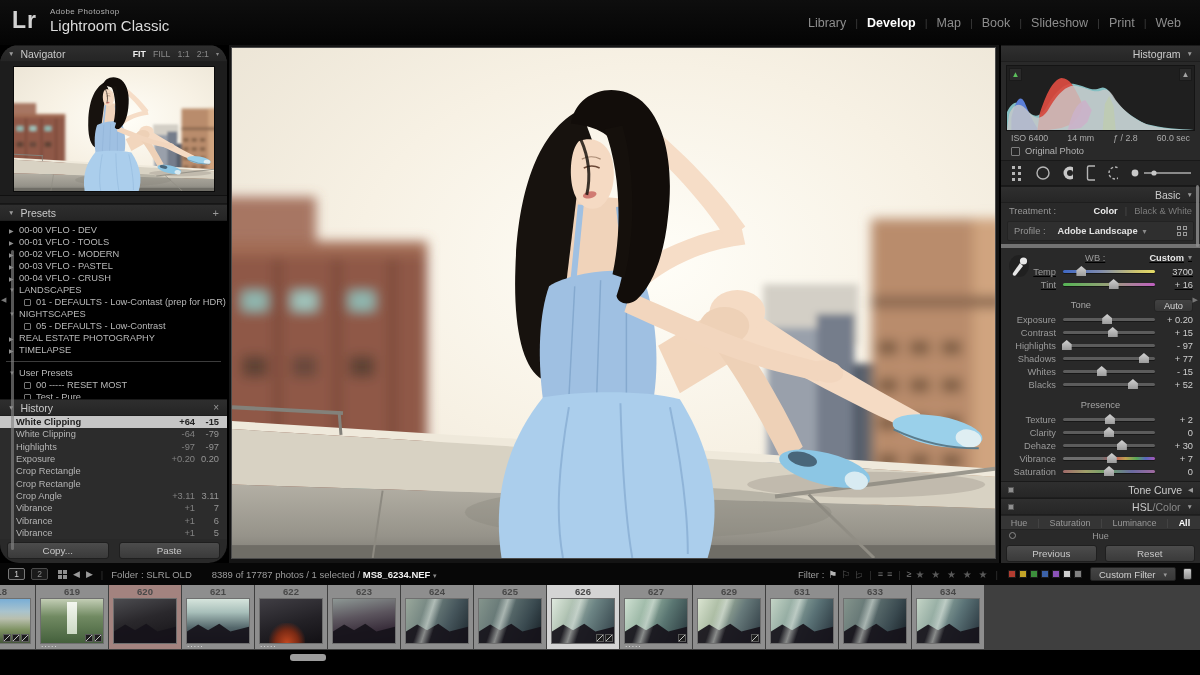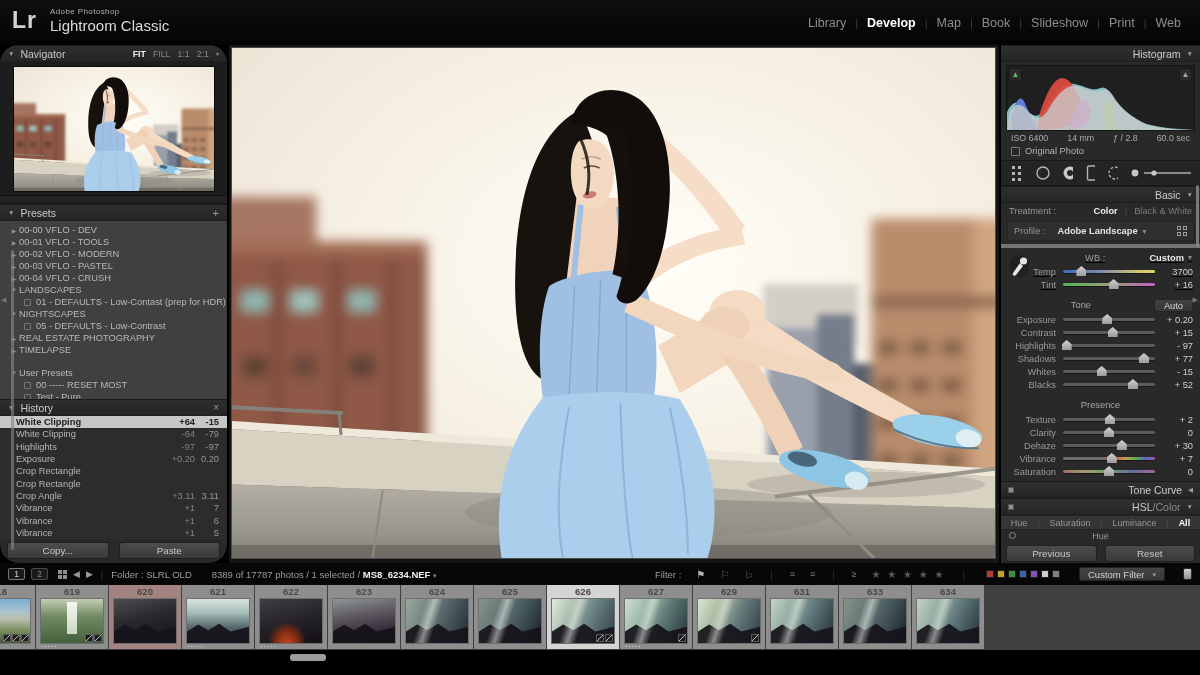--- a/index.html
+++ b/index.html
@@ -19,21 +19,21 @@
 
   
   #left-panel{position:absolute;left:0;top:45px;width:228px;height:518px;background:#292929;border-right:1px solid #000;display:flex;flex-direction:column;overflow:hidden;border-radius:19px;}
   .phead{height:17px;flex:none;display:flex;align-items:center;background:linear-gradient(#2e2e2e,#252525);border-top:1px solid #1b1b1b;border-bottom:1px solid #1e1e1e;padding:0 8px;color:#c9c9c9;font-size:10.5px;}
   .tri{font-size:6.5px;color:#9a9a9a;margin-right:6px;}
   #zoom-levels{margin-left:auto;display:flex;align-items:center;gap:7px;font-size:8.8px;color:#8a8a8a;}
   #zoom-levels .zl.active{color:#efefef;font-weight:bold;}
   #nav-preview{height:134px;flex:none;background:#1d1d1d;display:flex;align-items:center;justify-content:center;border-bottom:1px solid #101010;}
   #nav-photo{width:202px;height:126px;border:1px solid #0b0b0b;}
   #presets-gap{height:8px;flex:none;background:#222;border-bottom:1px solid #161616;}
-  #presets-list{height:178px;flex:none;background:#404040;padding:3px 0;overflow:hidden;font-size:9.3px;text-align:center;}
+  #presets-list{height:178px;flex:none;background:#000000;padding:3px 0;overflow:hidden;font-size:9.3px;}
   .preset-row{height:12px;display:flex;align-items:center;color:#b9b9b9;padding-left:9px;}
   .preset-row .ptri{font-size:6px;color:#8f8f8f;width:10px;flex:none;}
   .preset-row.child{padding-left:24px;}
   .preset-row .pbox{width:7px;height:7px;border:1px solid #777;border-radius:1px;margin-right:5px;flex:none;}
   .preset-divider{height:1px;background:#3c3c3c;margin:5px 6px 5px 6px;}
   #history-list{height:123px;flex:none;background:#2c2c2c;font-size:9.3px;overflow:hidden;}
   .hist-row{height:12.3px;display:flex;align-items:center;color:#b5b5b5;}
   .hist-row .hl{flex:1;padding-left:16px;white-space:nowrap;overflow:hidden;}
   .hist-row .ha{width:36px;text-align:right;color:#828282;flex:none;}
   .hist-row .hv{width:32px;text-align:right;color:#969696;flex:none;padding-right:8px;}
@@ -106,21 +106,21 @@
   
   #toolbar{position:absolute;left:0;top:563px;width:1200px;height:22px;background:#070707;display:flex;align-items:center;padding:0 8px;font-size:9.5px;color:#9e9e9e;gap:6px;}
   .scr-btn{width:17px;height:12px;border:1px solid #787878;border-radius:2px;color:#cfcfcf;font-size:8.5px;text-align:center;line-height:11px;background:#1a1a1a;}
   .scr-btn.dim{border-color:#4a4a4a;color:#8a8a8a;}
   #tb-grid{display:grid;grid-template-columns:4px 4px;grid-template-rows:4px 4px;gap:1px;margin-left:4px;}
   #tb-grid span{background:#8f8f8f;}
   .tb-arrow{color:#9a9a9a;font-size:9px;}
   .tb-sep{color:#333;margin:0 2px;}
   #tb-file .fn{color:#f0f0f0;font-weight:bold;}
   #tb-file .dd{font-size:7px;color:#8a8a8a;}
-  #filter-zone{margin-left:auto;display:flex;align-items:center;gap:15px;}
+  #filter-zone{margin-left:auto;display:flex;align-items:center;gap:4px;}
   .flag{font-size:10px;color:#b5b5b5;}
   .flag.dim{color:#5f5f5f;}
   .gte{color:#777;font-size:9px;}
   .star{color:#5a5a5a;font-size:10px;letter-spacing:2px;}
   #color-chips{display:flex;gap:3px;margin:0 4px;}
   .chip{width:8px;height:8px;border:1px solid #1c1c1c;border-radius:1px;}
   #custom-filter{background:linear-gradient(#454545,#383838);border:1px solid #222;border-radius:2px;color:#d0d0d0;height:14px;line-height:13px;padding:0 8px;display:flex;align-items:center;gap:8px;}
   #custom-filter .dd{font-size:7px;color:#999;}
   #filter-switch{width:9px;height:12px;background:linear-gradient(#cfcfcf,#8f8f8f);border-radius:2px;border:1px solid #2a2a2a;margin-left:3px;}
 

